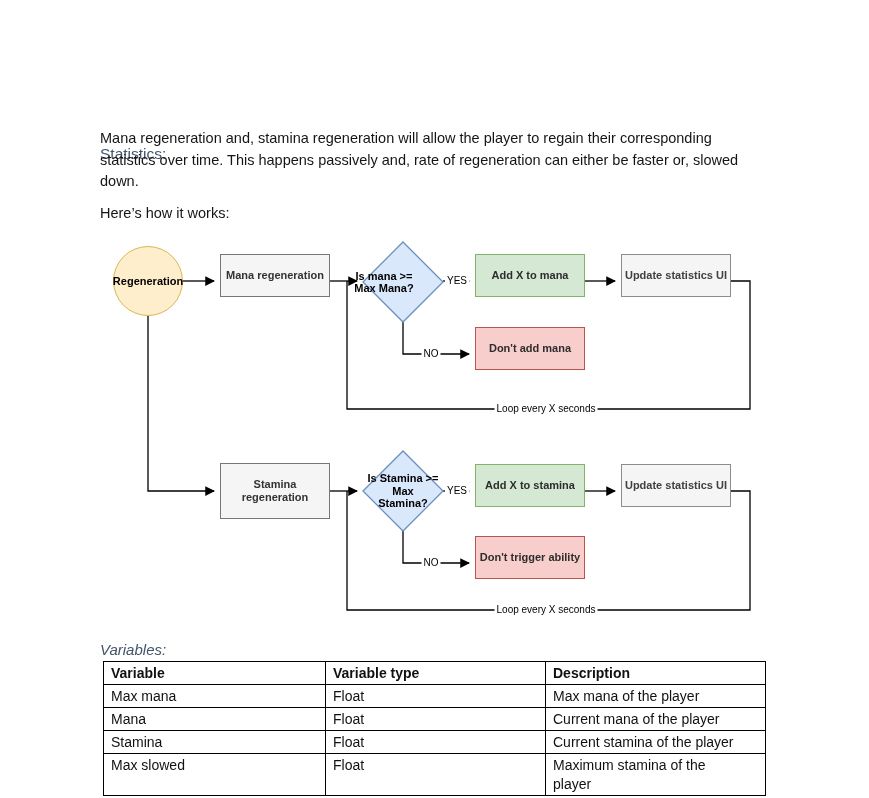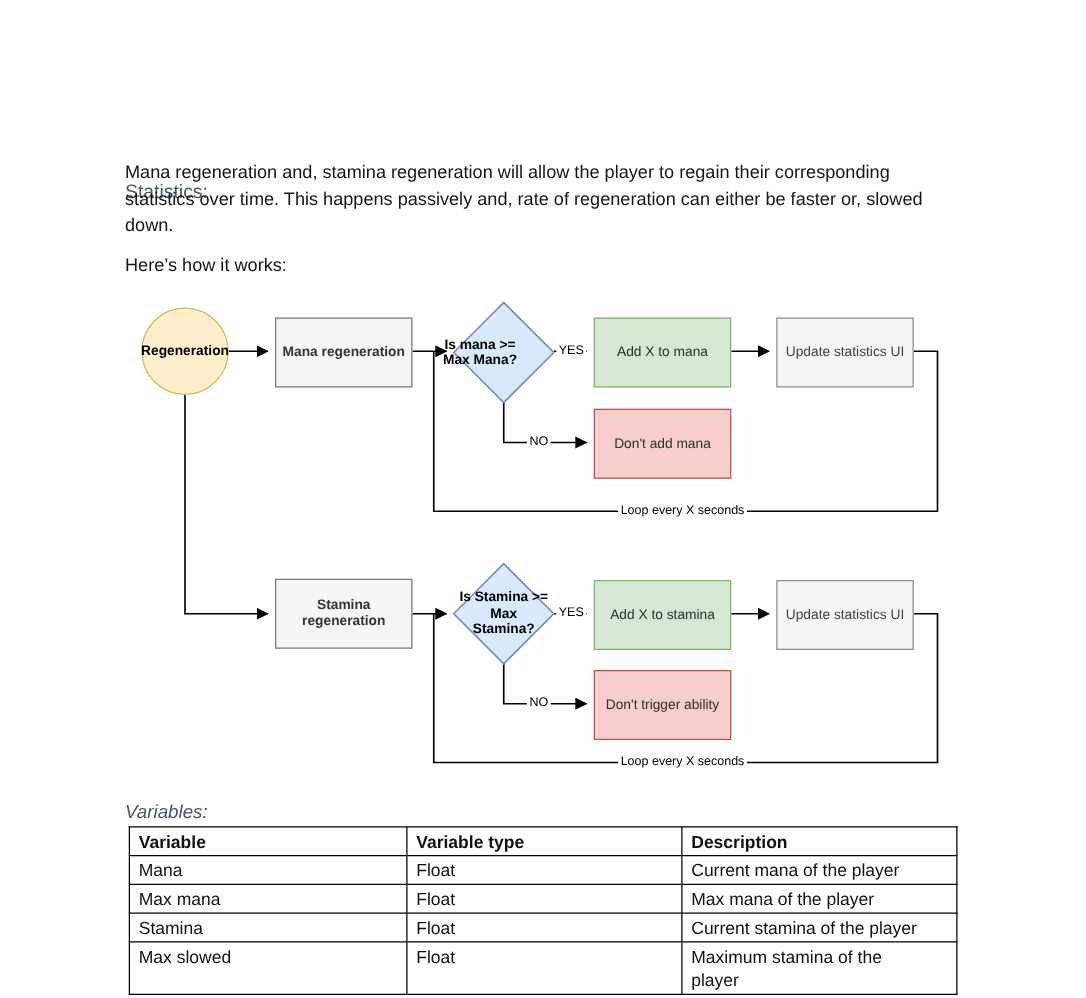--- a/index.html
+++ b/index.html
@@ -36,29 +36,30 @@
   
   svg.wires { left: 0; top: 0; width: 869px; height: 798px; pointer-events: none; }
 
   .node {
     position: absolute;
     display: flex; align-items: center; justify-content: center;
     text-align: center;
     font-size: 11px;
     white-space: pre-line;
     line-height: 13px;
+    font-weight: bold;
   }
   .node.circle {
     width: 70px; height: 70px;
     border-radius: 50%;
     background: #ffeecb;
     border: 1px solid #d6b656;
     font-weight: 700; color: #000;
   }
-  .node.box { width: 110px; height: 56px; border: 1px solid #8c8c8c; }
+  .node.box { width: 110px; height: 43px; border: 1px solid #8c8c8c; }
   .node.box.gray   { background: #f5f5f5; color: #404040; }
   .node.box.gray.process { font-weight: 700; border-color: #777; color: #333; }
   .node.box.green  { background: #d5e8d4; border-color: #82b366; color: #2d2d2d; }
   .node.box.red    { background: #f8cecc; border-color: #b85450; color: #2d2d2d; }
   .diamond-label {
     position: absolute;
     width: 92px; height: 44px;
     display: flex; align-items: center; justify-content: center;
     text-align: center;
     font-size: 11px; line-height: 12.5px; font-weight: 700; color: #000;
@@ -170,28 +171,28 @@
       </colgroup>
     <thead>
       <tr>
         <th>Variable</th>
         <th>Variable type</th>
         <th>Description</th>
       </tr>
     </thead>
     <tbody>
       <tr>
+        <td>Max mana</td>
+        <td>Float</td>
+        <td>Max mana of the player</td>
+      </tr>
+      <tr>
         <td>Mana</td>
         <td>Float</td>
         <td>Current mana of the player</td>
-      </tr>
-      <tr>
-        <td>Max mana</td>
-        <td>Float</td>
-        <td>Max mana of the player</td>
       </tr>
       <tr>
         <td>Stamina</td>
         <td>Float</td>
         <td>Current stamina of the player</td>
       </tr>
       <tr class="tall">
         <td>Max slowed</td>
         <td>Float</td>
         <td>Maximum stamina of the

